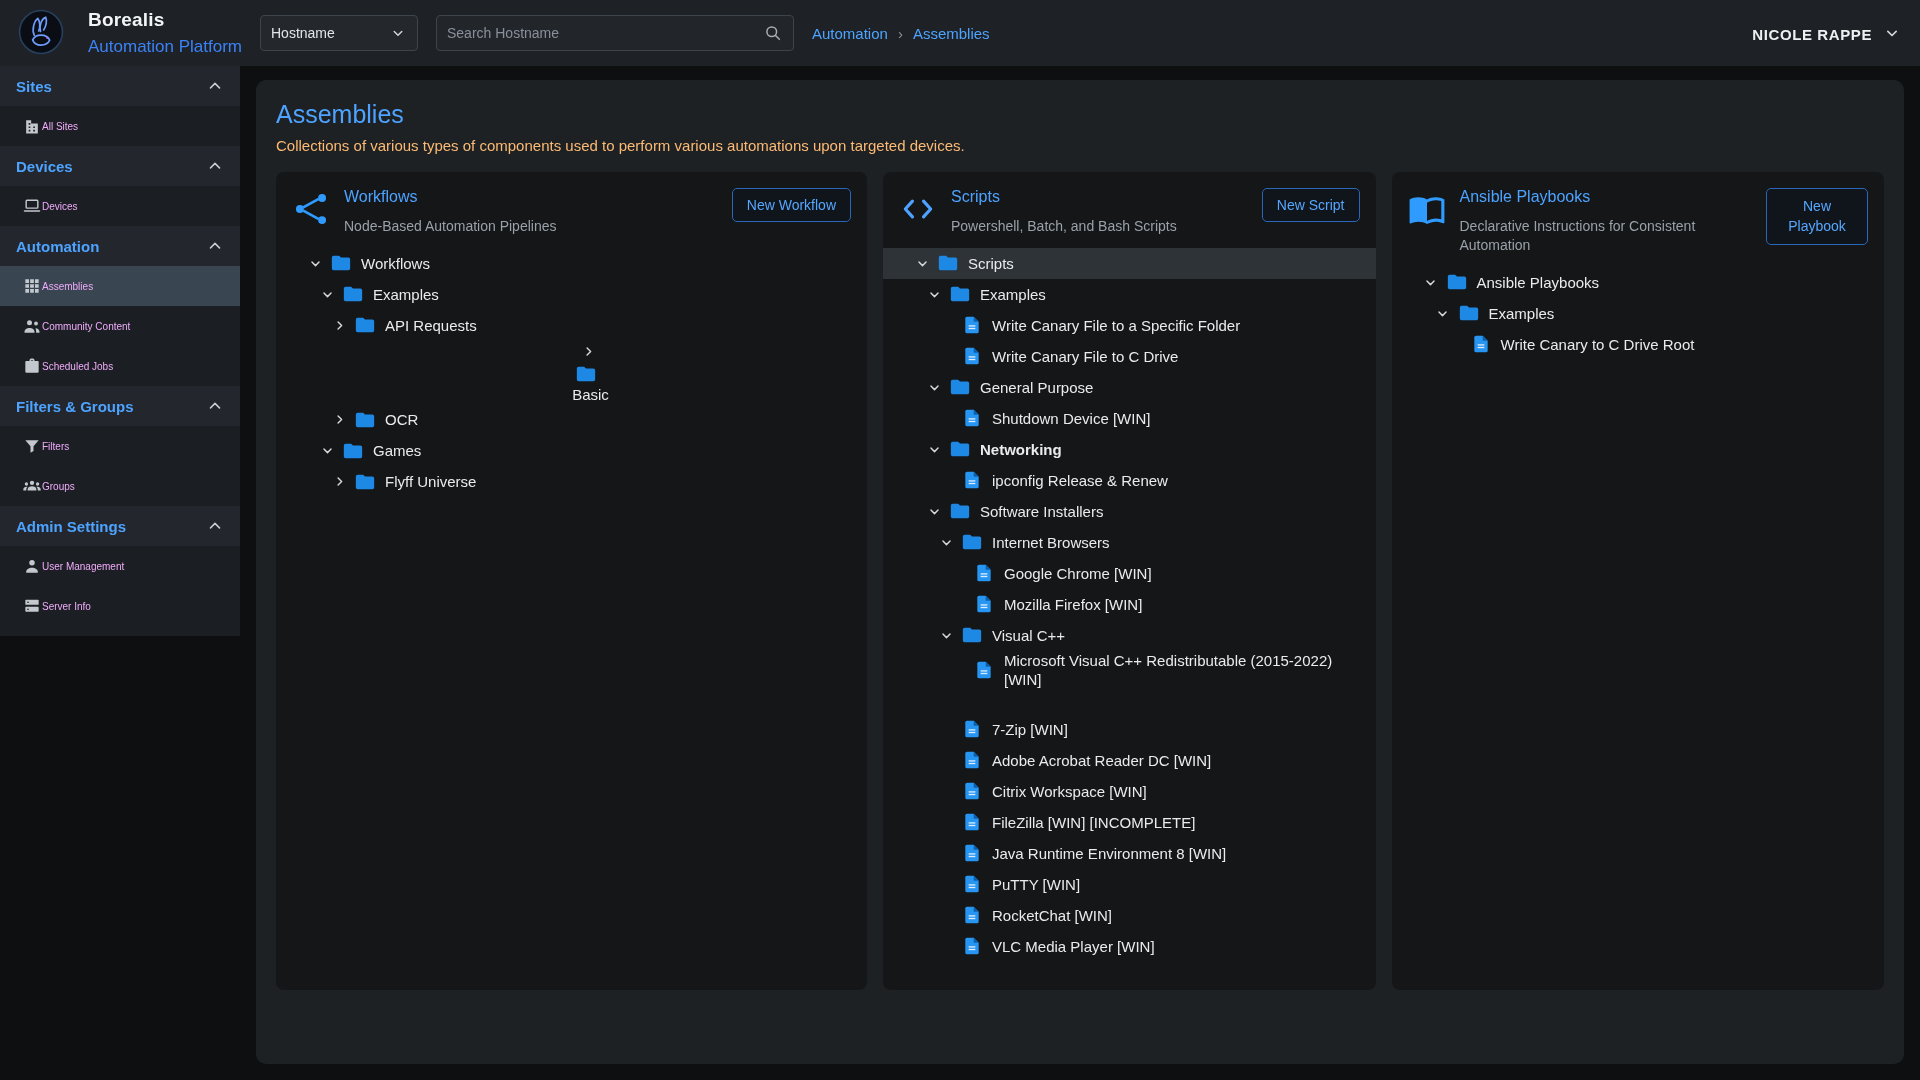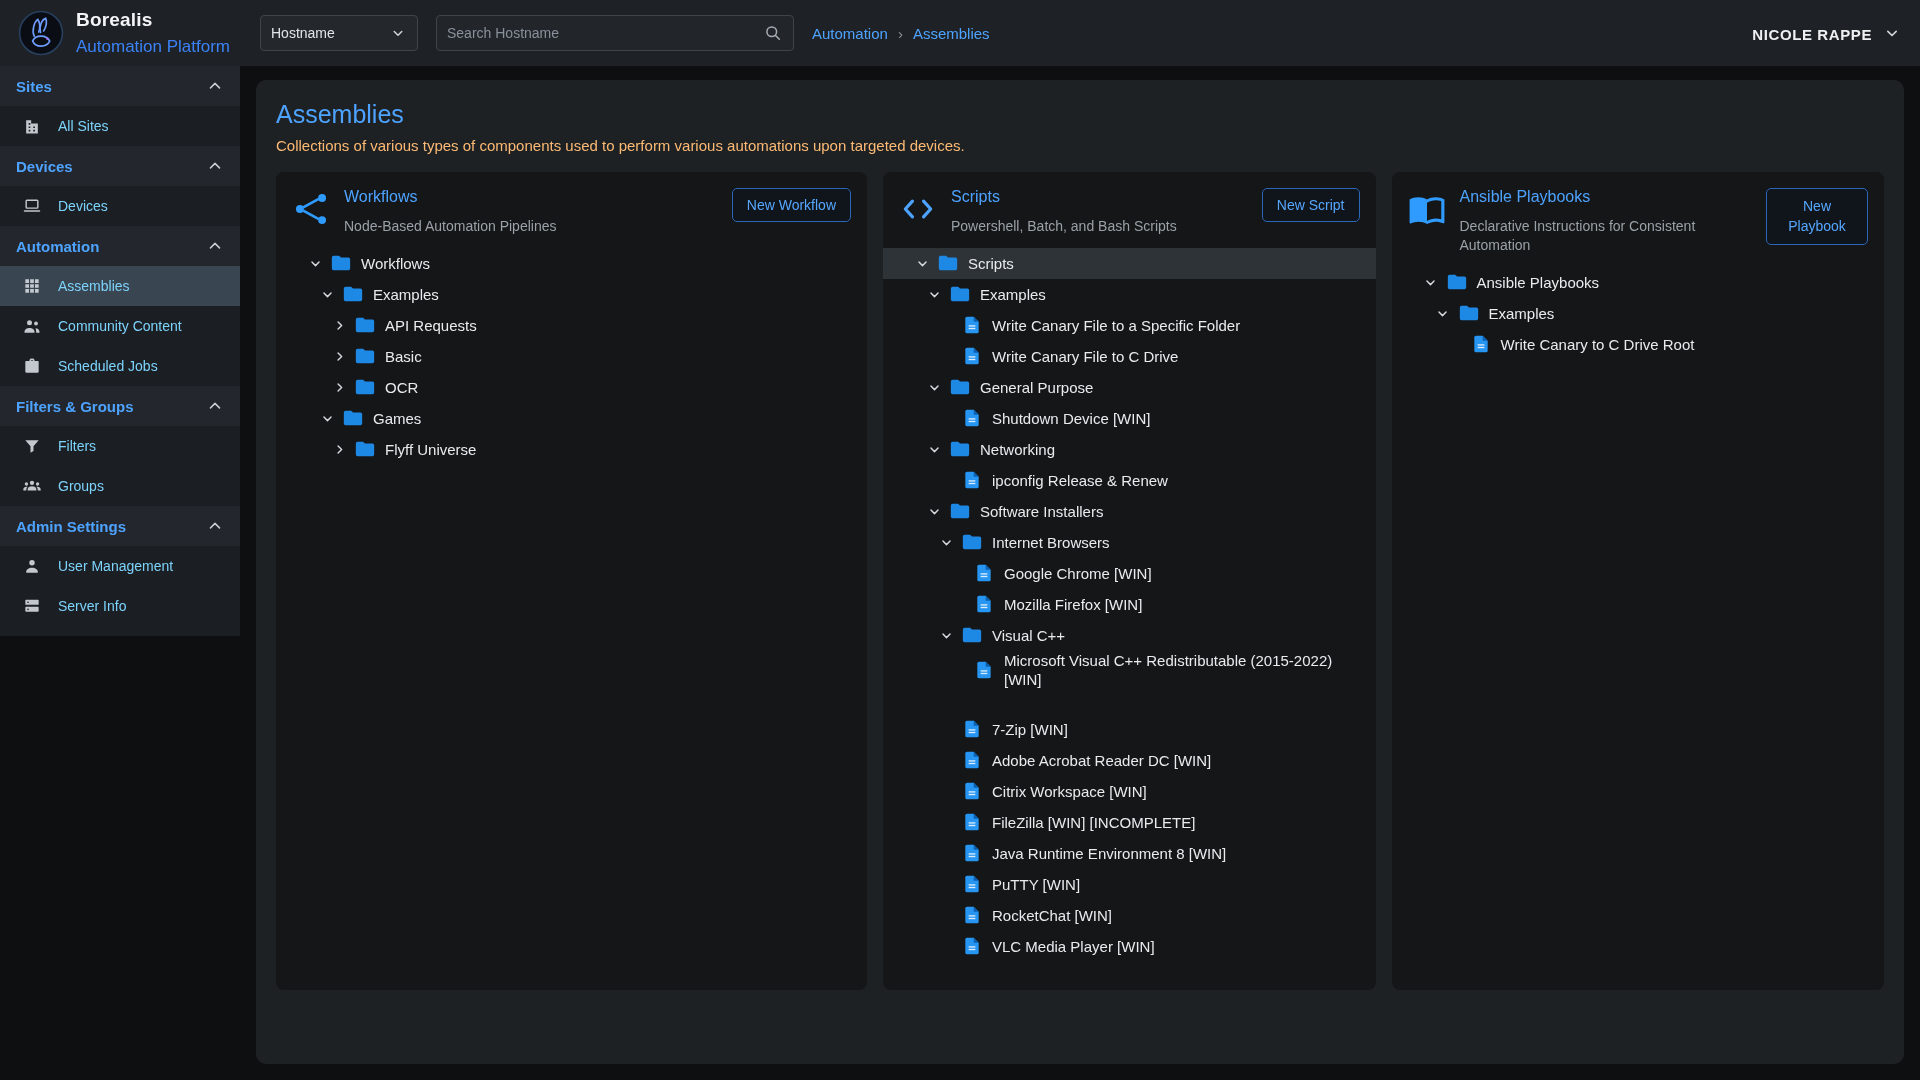--- a/index.html
+++ b/index.html
@@ -2,21 +2,21 @@
 <html><head>
 <meta charset="utf-8">
 <style>
   *{box-sizing:border-box;margin:0;padding:0}
   html,body{width:1920px;height:1080px;overflow:hidden}
   body{background:#0d0f11;font-family:"Liberation Sans",sans-serif;color:#e7e9eb;-webkit-font-smoothing:antialiased}
   .app{display:grid;width:1920px;height:1080px;grid-template-columns:240px 1fr;grid-template-rows:66px 1fr}
 
   
   header{grid-column:1/3;display:flex;align-items:center;background:#1e2226;padding:0 18px;gap:18px}
-  .brand{display:flex;align-items:center;gap:12px;width:224px;flex:none}
+  .brand{display:flex;align-items:flex-start;gap:24px;width:224px;flex:none}
   .logo{width:46px;height:46px;display:block;flex:none}
   .brand-name{font-size:19px;font-weight:700;color:#f2f4f6;letter-spacing:.2px}
   .brand-sub{font-size:17px;color:#3b82f6;margin-top:6px}
   .hostname-select{width:158px;height:36px;flex:none;background:#24282d;border:1px solid #3e444b;border-radius:4px;display:flex;align-items:center;justify-content:space-between;padding:0 10px;font-size:14px;color:#e2e5e8;cursor:pointer}
   .caret svg,.uchev svg{display:block}
   .searchbox{width:358px;height:36px;flex:none;background:#22262b;border:1px solid #3e444b;border-radius:4px;display:flex;align-items:center;padding:0 10px}
   .searchbox input{flex:1;background:transparent;border:none;outline:none;color:#e2e5e8;font-size:14px;font-family:"Liberation Sans",sans-serif}
   .searchbox input::placeholder{color:#89909a}
   .search-ic{width:20px;height:20px;color:#a7adb5;cursor:pointer}
   .breadcrumb{display:flex;align-items:center;gap:10px;font-size:15px}
@@ -25,21 +25,21 @@
   .spacer{flex:1}
   .user-menu{display:flex;align-items:flex-end;gap:10px;cursor:pointer}
   .user-name{font-size:15px;font-weight:600;letter-spacing:.6px;color:#eef0f2}
   .uchev{width:20px;height:20px;color:#cfd4d9}
 
   
   .sidebar{grid-row:2;grid-column:1}
   .sidebar-inner{background:#1b1f23;padding-bottom:10px}
   .sb-section{height:40px;display:flex;align-items:center;justify-content:space-between;padding:0 16px;background:#23272d;color:#4da3ff;font-size:15px;font-weight:600;cursor:pointer}
   .sb-chev{width:18px;height:18px;color:#c9ced4}
-  .sb-item{height:40px;display:flex;align-items:center;gap:16px;padding:0 14px 0 22px;font-size:14px;color:#7dd3fc;cursor:pointer}
+  .sb-item{height:40px;display:flex;align-items:center;gap:0;padding:0 14px 0 22px;font-size:10px;color:#f0abfc;cursor:pointer}
   .sb-item.selected{background:#394551}
   .sb-icon{width:20px;height:20px;color:#c3c8ce;flex:none}
   .icon svg{width:100%;height:100%;display:block}
 
   
   main{grid-row:2;grid-column:2;padding:14px 16px 16px;overflow:hidden}
   .panel{background:#1e2124;border-radius:10px;height:100%;padding:18px 20px;overflow:hidden}
   .page-title{color:#4da3ff;font-size:25px;font-weight:500;margin:2px 0 8px}
   .page-desc{color:#fdba74;font-size:15px;margin-bottom:18px}
 
@@ -322,21 +322,21 @@
                     <path d="M10 7l5 5-5 5" fill="none" stroke="currentColor" stroke-width="2" stroke-linecap="round" stroke-linejoin="round"></path>
                   </svg>
                 </span>
                 <span class="icon tree-ic folder">
                   <svg viewBox="0 0 24 24">
                     <path d="M10 4l2 2h8a2 2 0 0 1 2 2v10a2 2 0 0 1-2 2H4a2 2 0 0 1-2-2V6a2 2 0 0 1 2-2h6z" fill="currentColor"></path>
                   </svg>
                 </span>
                 <span class="tree-label">API Requests</span>
               </div>
-              <div class="tree-row" style="padding-left: 52px;">
+              <div class="tree-row" style="padding-left: 52px; flex-direction: column;">
                 <span class="icon chev">
                   <svg viewBox="0 0 24 24">
                     <path d="M10 7l5 5-5 5" fill="none" stroke="currentColor" stroke-width="2" stroke-linecap="round" stroke-linejoin="round"></path>
                   </svg>
                 </span>
                 <span class="icon tree-ic folder">
                   <svg viewBox="0 0 24 24">
                     <path d="M10 4l2 2h8a2 2 0 0 1 2 2v10a2 2 0 0 1-2 2H4a2 2 0 0 1-2-2V6a2 2 0 0 1 2-2h6z" fill="currentColor"></path>
                   </svg>
                 </span>
@@ -466,21 +466,21 @@
                 <span class="icon tree-ic file">
                   <svg viewBox="0 0 24 24">
                     <path d="M14 2H6a2 2 0 0 0-2 2v16a2 2 0 0 0 2 2h12a2 2 0 0 0 2-2V8l-6-6z" fill="currentColor"></path>
                     <path d="M14 2l6 6h-6z" fill="#0b5fb0"></path>
                     <rect x="8" y="12.3" width="8" height="1.6" fill="#dcecfb"></rect>
                     <rect x="8" y="15.4" width="8" height="1.6" fill="#dcecfb"></rect>
                   </svg>
                 </span>
                 <span class="tree-label">Shutdown Device [WIN]</span>
               </div>
-              <div class="tree-row" style="padding-left: 40px;">
+              <div class="tree-row" style="padding-left: 40px; font-weight: bold;">
                 <span class="icon chev">
                   <svg viewBox="0 0 24 24">
                     <path d="M7 10l5 5 5-5" fill="none" stroke="currentColor" stroke-width="2" stroke-linecap="round" stroke-linejoin="round"></path>
                   </svg>
                 </span>
                 <span class="icon tree-ic folder">
                   <svg viewBox="0 0 24 24">
                     <path d="M10 4l2 2h8a2 2 0 0 1 2 2v10a2 2 0 0 1-2 2H4a2 2 0 0 1-2-2V6a2 2 0 0 1 2-2h6z" fill="currentColor"></path>
                   </svg>
                 </span>

